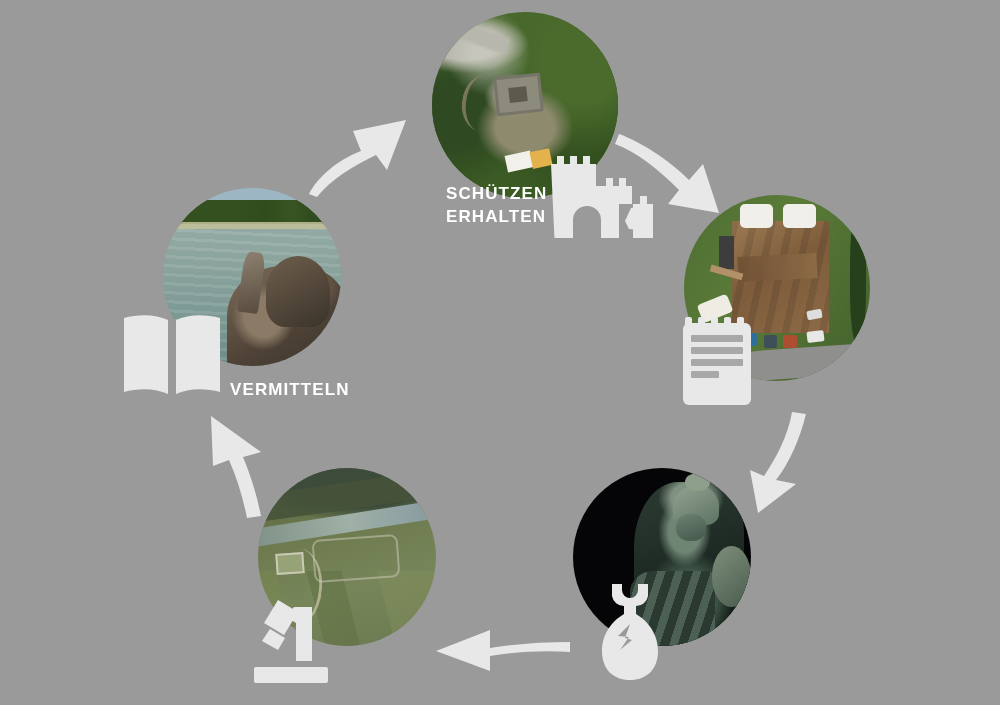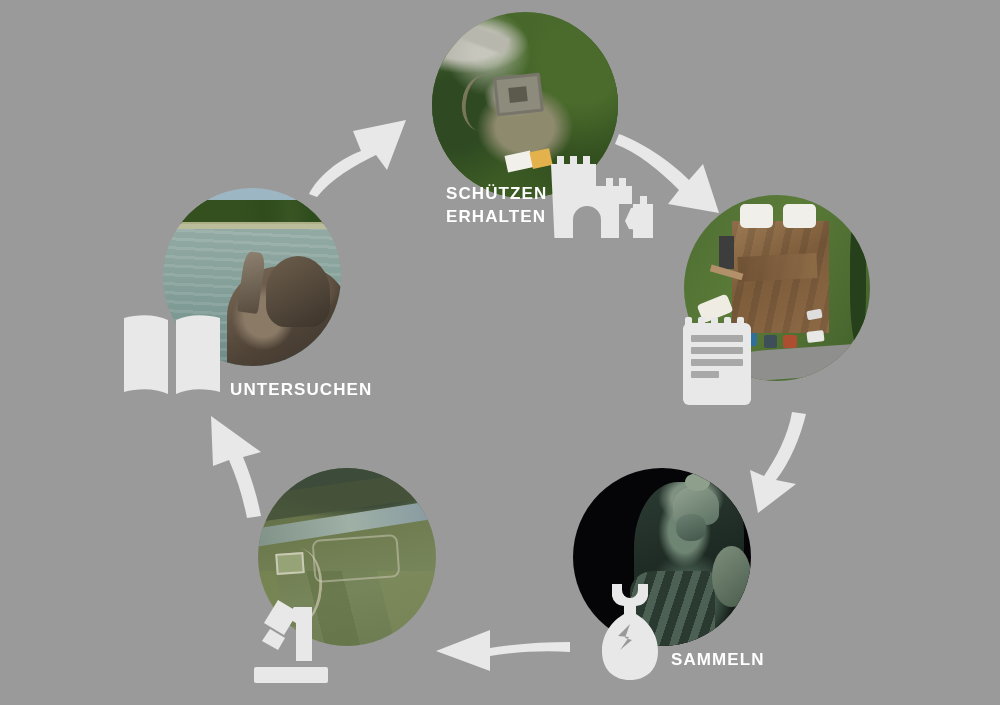--- a/index.html
+++ b/index.html
@@ -385,21 +385,20 @@
     <path d="M16 2 L66 38 L48 43 C56 62 62 82 66 102 L52 104 C48 84 42 64 34 46 L18 52 Z"></path>
   </svg>
 
   <div class="label" style="left:446px; top:183px;">
     <span class="ln">SCHÜTZEN</span>
     <span class="ln">ERHALTEN</span>
   </div>
 
 
   <div class="label" style="left:671px; top:649px;">
-    <span class="ln">SAMMELN</span>
   </div>
 
 
   <div class="label" style="left:230px; top:379px;">
-    <span class="ln">UNTERSUCHEN</span>
+    <span class="ln">VERMITTELN</span>
   </div>
 
 </div>
 
 </body></html>

